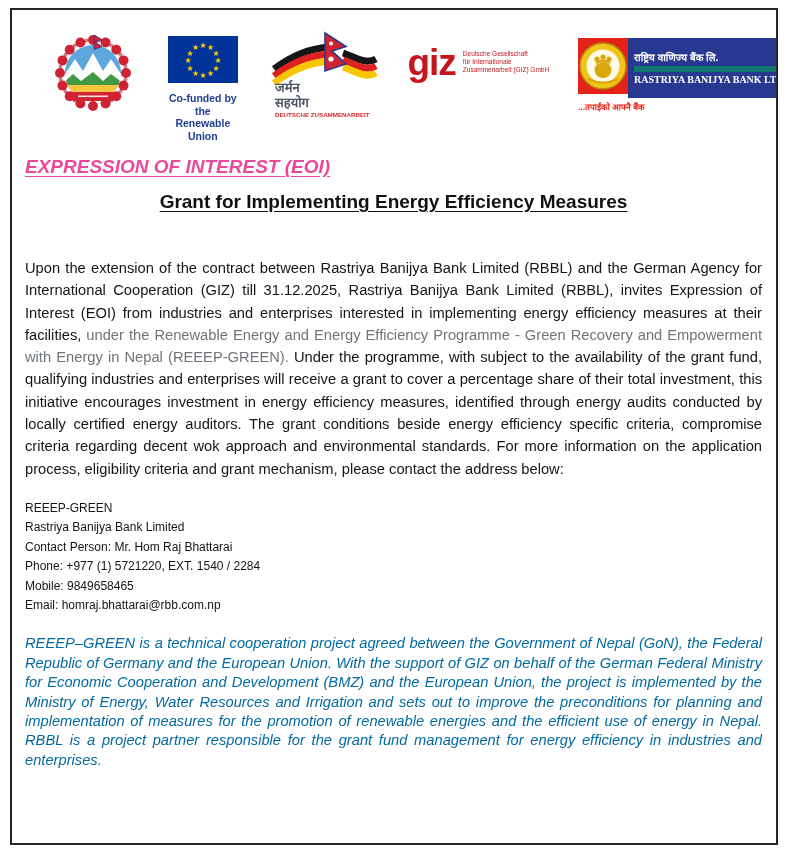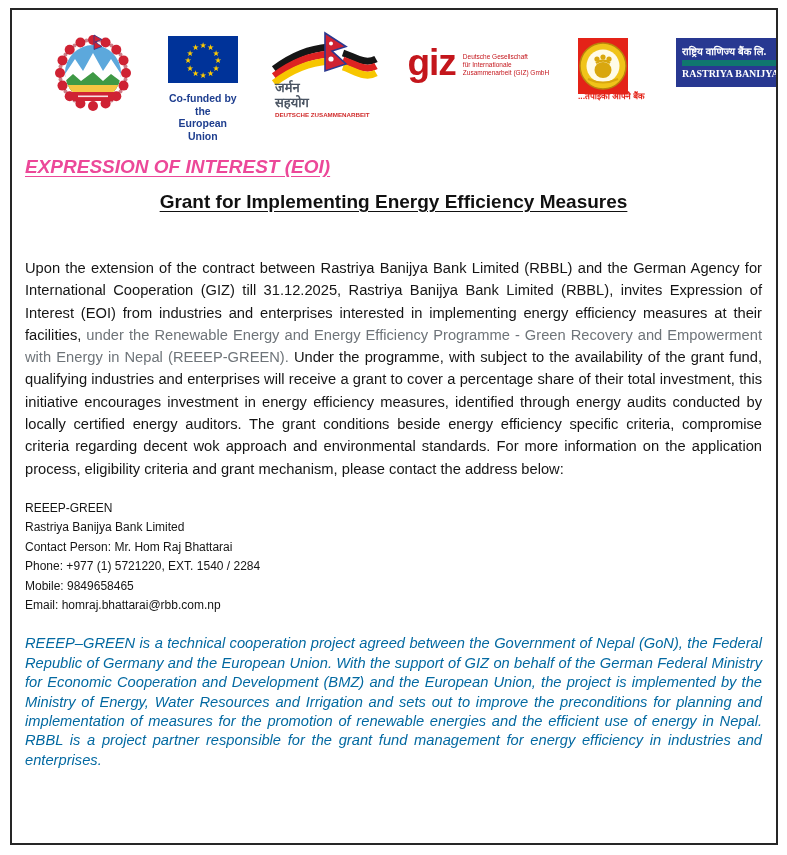--- a/index.html
+++ b/index.html
@@ -36,39 +36,39 @@
     font-size: 10.5px;
     font-weight: bold;
     color: #1e3e8f;
     line-height: 12.5px;
   }
 
   
   .gc-logo { width: 108px; margin-top: -4px; }
 
   
-  .giz-logo { display: flex; align-items: center; margin-top: 14px; }
+  .giz-logo { display: flex; margin-top: 14px; }
   .giz-word {
     font-size: 37px;
     font-weight: bold;
     color: #c4161c;
     line-height: 34px;
     letter-spacing: -1px;
   }
   .giz-lines { margin-left: 7px; margin-top: 4px; }
   .giz-lines div {
     font-size: 6.5px;
     color: #c4161c;
     line-height: 8px;
     white-space: nowrap;
   }
 
   
   .rbb-logo { width: 160px; margin-top: 6px; }
-  .rbb-main { display: flex; height: 49px; position: relative; gap: 48px; }
+  .rbb-main { display: flex; height: 60px; position: relative; }
   .rbb-red {
     width: 56px; height: 56px;
     background: #e42318;
     display: flex; align-items: center; justify-content: center;
   }
   .rbb-blue {
     flex: 1;
     background: #283891;
     display: flex; flex-direction: column; justify-content: center;
     padding: 3px 4px 3px 6px;
@@ -218,21 +218,21 @@
           <text x="35" y="42">★</text>
             <text x="27.5" y="40">★</text>
           <text x="22" y="34.5">★</text>
             <text x="20" y="27">★</text>
           <text x="22" y="19.5">★</text>
             <text x="27.5" y="14">★</text>
         </g>
       </svg>
       <div class="eu-caption">
         <div>Co-funded by the</div>
-        <div>European Union</div>
+        <div>Renewable Union</div>
       </div>
     </div>
 
     <div class="logo-block gc-logo">
       <svg width="108" height="92" viewBox="0 0 108 92">
 
         <path d="M3,41 C22,27 38,21 58,19" stroke="#161616" stroke-width="7" fill="none"></path>
         <path d="M3,48 C22,34 38,28 58,26" stroke="#dd2222" stroke-width="7" fill="none"></path>
         <path d="M3,55 C22,41 38,35 58,33" stroke="#f7c600" stroke-width="7" fill="none"></path>
 

